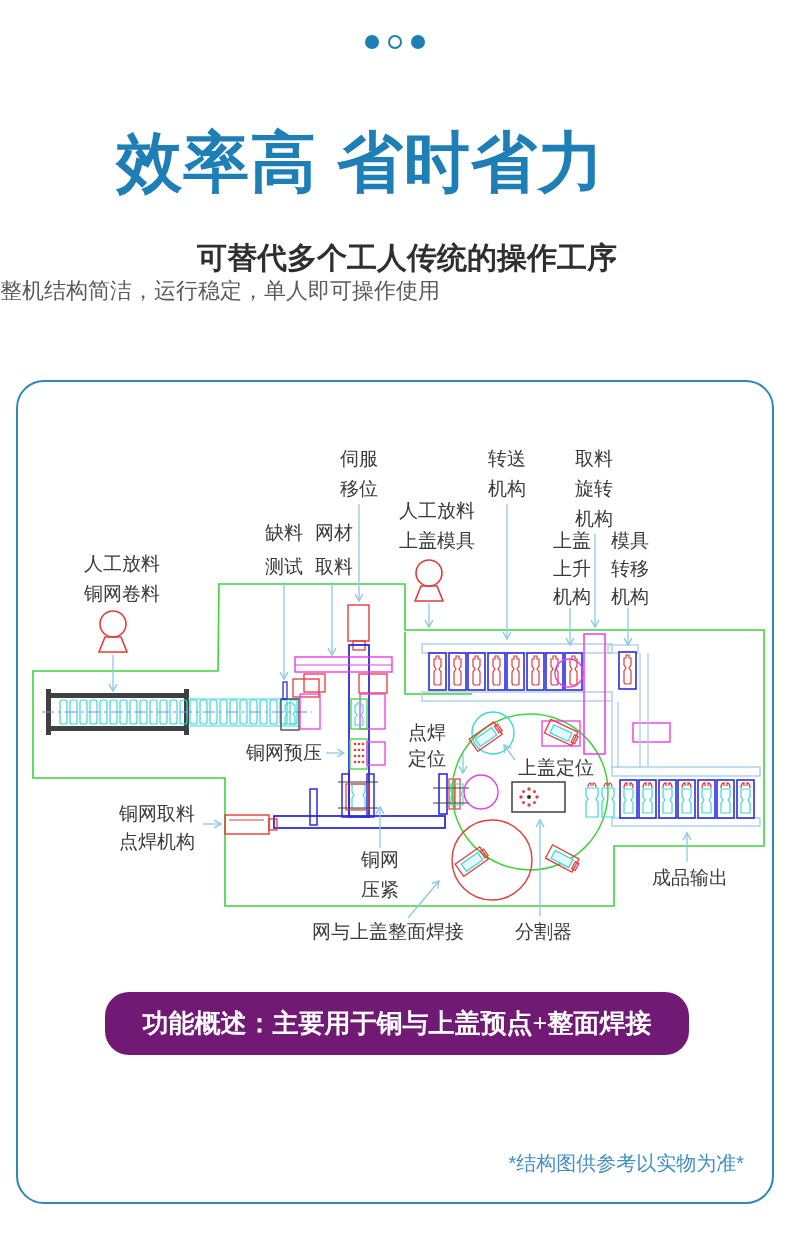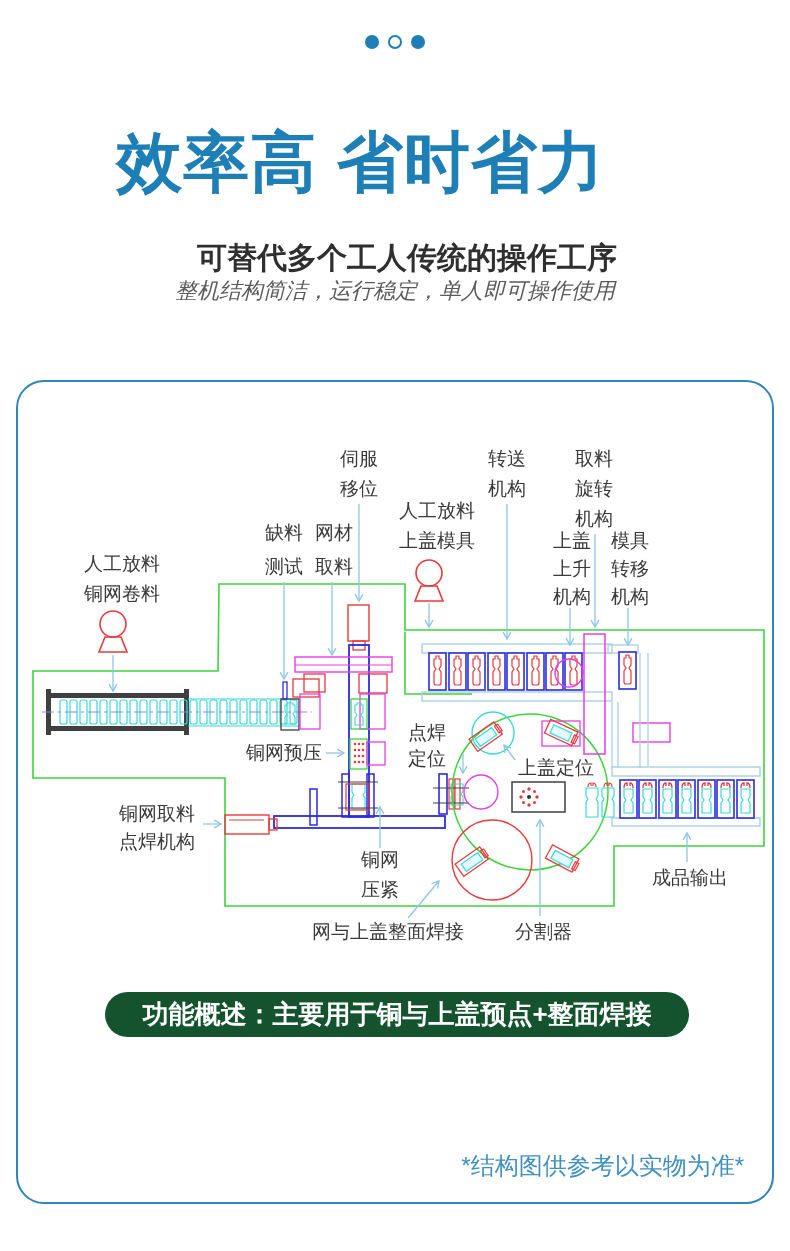--- a/index.html
+++ b/index.html
@@ -8,33 +8,33 @@
   
   .dots{position:absolute;top:35px;left:0;width:790px;display:flex;justify-content:center;gap:9px;}
   .dot{width:14px;height:14px;border-radius:50%;box-sizing:border-box;}
   .dot.filled{background:#1d7fb5;}
   .dot.hollow{background:#ffffff;border:2.5px solid #1d7fb5;}
   
   .title{position:absolute;top:118px;left:0;width:721px;text-align:center;margin:0;
          font-size:66px;font-weight:bold;color:#1d7fb5;letter-spacing:1px;}
   .subtitle{position:absolute;top:226px;left:0;width:790px;text-align:center;margin:12px;
             font-size:30px;font-weight:bold;color:#2f2f2f;}
-  .desc{position:absolute;top:276px;left:0;width:790px;text-align:center;margin:0;
-        font-size:22px;color:#5a5a5a;font-style:italic;}
+  .desc{position:absolute;top:276px;left:0;width:790px;margin:0;
+        font-size:22px;color:#5a5a5a;}
   
   .card{position:absolute;top:380px;left:16px;width:758px;height:824px;box-sizing:border-box;
         border:2px solid #2e86ba;border-radius:28px;background:#ffffff;}
   .card svg{position:absolute;top:40px;left:0;}
   .dlabel{font-size:19px;fill:#3a3a3a;font-family:"Liberation Sans",sans-serif;}
-  .pill{position:absolute;left:87px;width:584px;height:45px;border-radius:24px;background:#14532d;
+  .pill{position:absolute;left:87px;width:584px;height:63px;border-radius:24px;background:#701a75;
         color:#ffffff;font-size:26px;font-weight:bold;display:flex;align-items:center;
-        justify-content:center;white-space:nowrap;}
+        justify-content:center;white-space:nowrap;font-family:Liberation Serif, serif;}
   .pill.p1{top:610px;}
   .pill.p2{top:668px;}
-  .footnote{position:absolute;top:768px;right:28px;font-size:24px;color:#4090c0;}
+  .footnote{position:absolute;top:768px;right:28px;font-size:20px;color:#4090c0;}
 </style>
 </head>
 <body>
 
 <div class="page">
 
   <div class="dots">
     <span class="dot filled"></span>
     <span class="dot hollow"></span>
     <span class="dot filled"></span>

